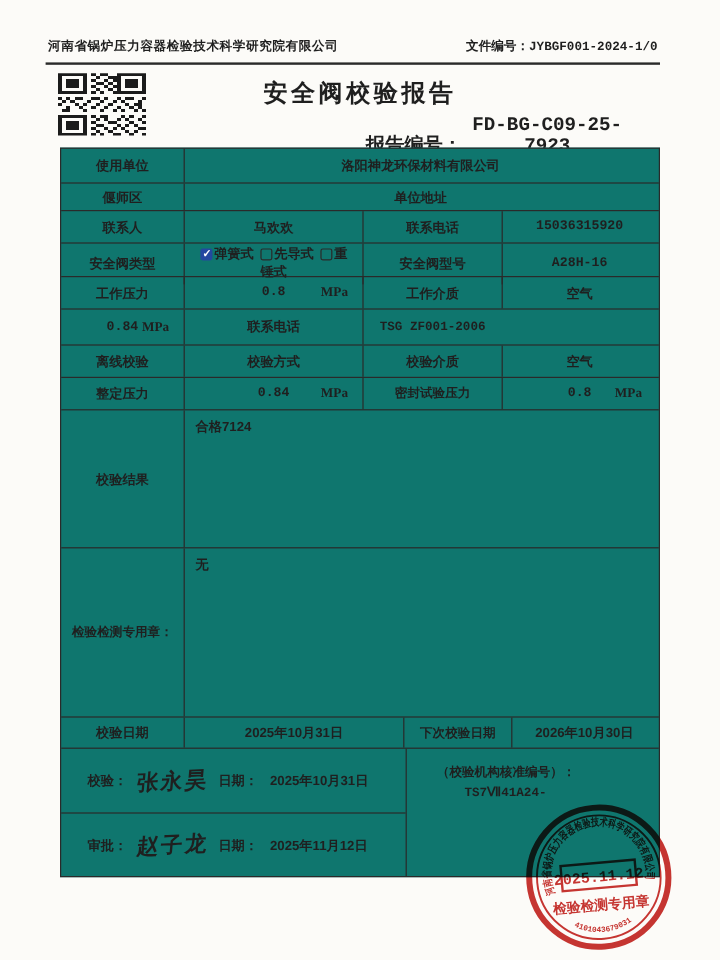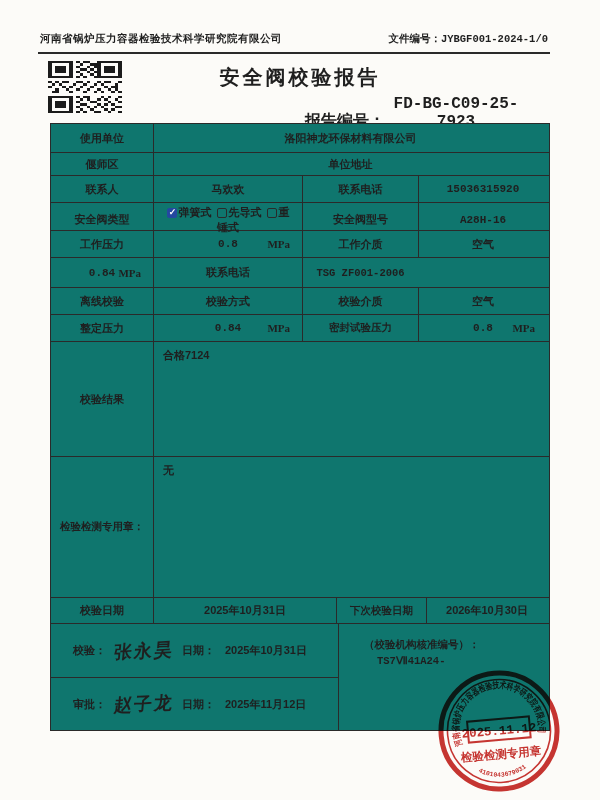--- a/index.html
+++ b/index.html
@@ -34,21 +34,21 @@
   .cb.on{background:#2448a0;border-color:#2448a0;}
   .cb.on:after{content:"\2713";position:absolute;left:0;top:-3px;width:10px;text-align:center;color:#fff;font-size:9px;font-weight:bold;}
   .cbfirst{margin-left:0;}
   
   .sigrow{justify-content:flex-start;padding-left:22px;}
   .sig{font-size:18px;letter-spacing:2px;transform:rotate(-3deg) skewX(-8deg);margin:0 8px 0 8px;white-space:nowrap;}
   .siglbl{font-size:11px;font-weight:bold;}
   .sigdate{font-size:11px;font-weight:bold;margin-left:10px;}
   .orgnote{flex-direction:column;align-items:flex-start;justify-content:flex-start;padding:12px 0 0 12px;font-size:10.5px;line-height:1.6;}
   .orgnote div{white-space:nowrap;}
-  .orgnote .l2{margin-left:13px;}
+  .orgnote .l2{margin-left:23px;}
   
   .stamp{position:absolute;left:432px;top:664px;mix-blend-mode:multiply;opacity:.92;}
 </style>
 </head>
 <body>
 
 <div class="page">
 
   <div class="hdr-company">河南省锅炉压力容器检验技术科学研究院有限公司</div>
   <div class="hdr-doc"><span>文件编号：</span><span class="mono">JYBGF001-2024-1/0</span></div>

